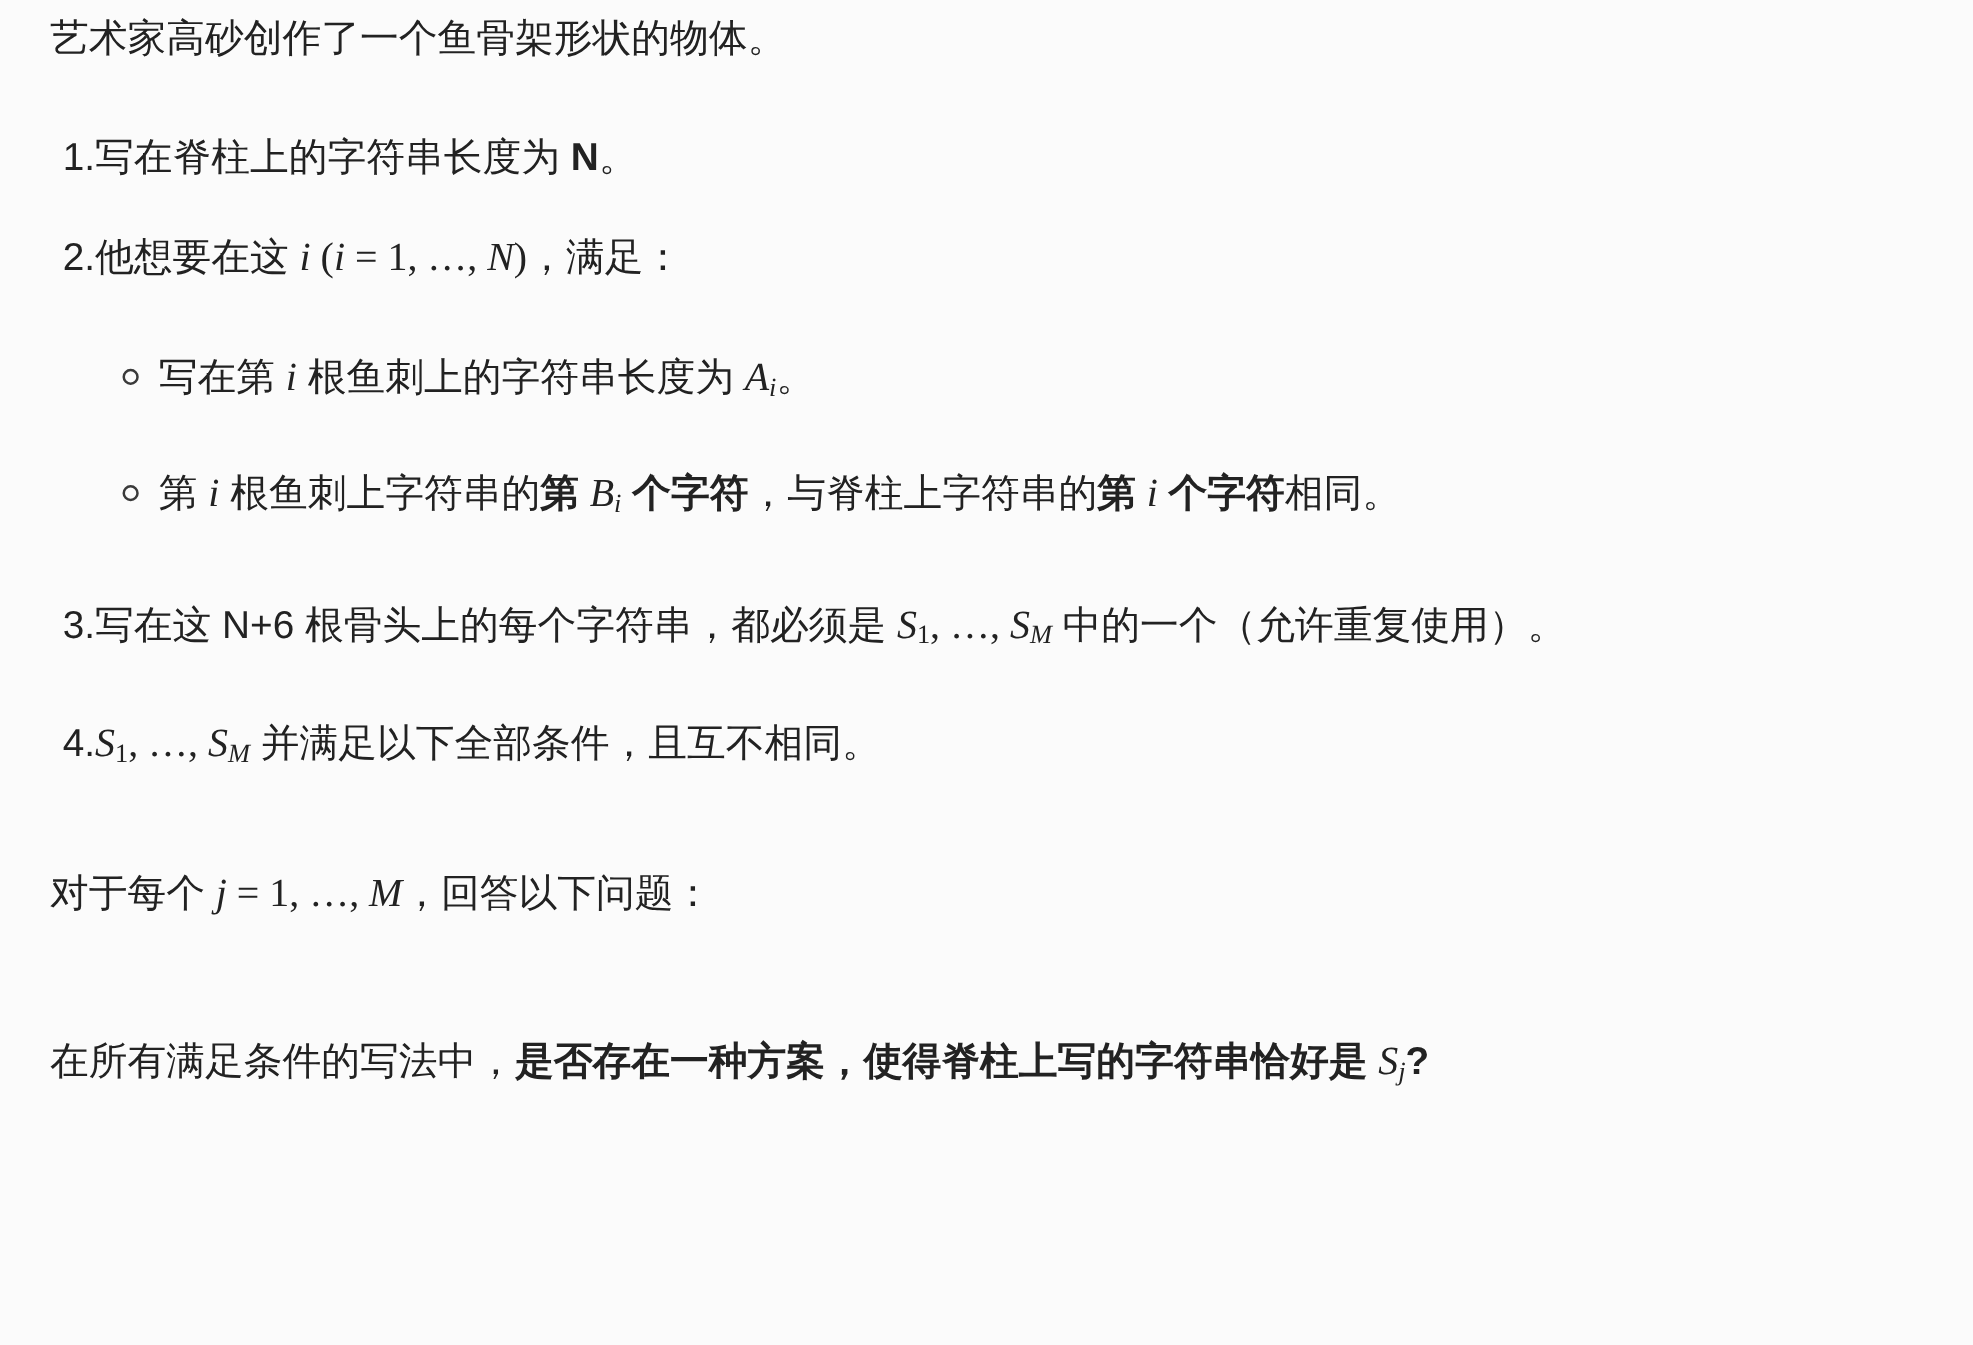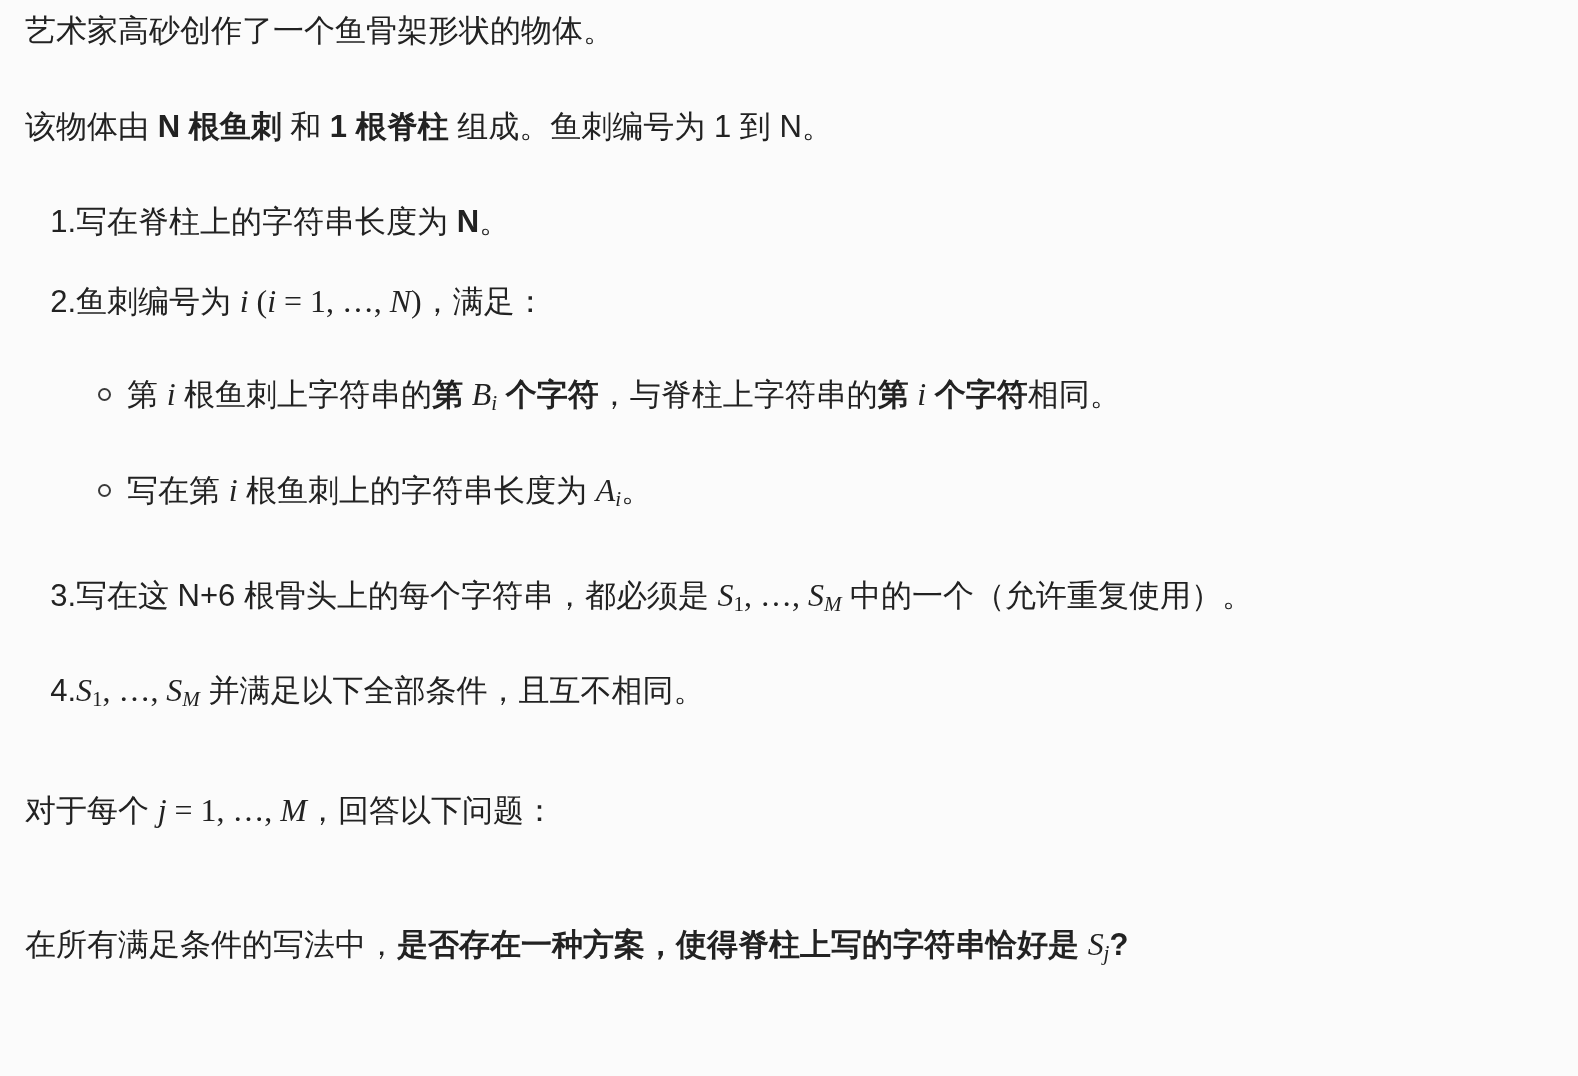--- a/index.html
+++ b/index.html
@@ -4,21 +4,21 @@
 <style>
   html,body{margin:0;padding:0;}
   body{
     width:1578px;height:1076px;overflow:hidden;
     background:#fbfbfb;color:#222222;
     font-family:"Liberation Sans","DejaVu Sans",sans-serif;
     font-size:31px;line-height:45px;
   }
   #doc{padding:0;}
   .block{display:flex;align-items:flex-start;}
-  .p{padding-left:25px;}
+  .p{padding-left:40px;}
   .marker-ol{flex:0 0 76px;text-align:right;}
   .ol .content{margin-left:0;}
   .marker-ul{flex:0 0 111px;display:flex;justify-content:flex-end;align-items:center;height:45px;}
   .bullet{width:9px;height:9px;border:2px solid #3a3a3a;border-radius:50%;background:transparent;}
   .ul .content{margin-left:16px;}
   .content{flex:1 1 auto;}
   .b{font-weight:700;}
   .mv{font-family:"Liberation Serif","DejaVu Serif",serif;font-style:italic;font-size:1.03em;}
   .mu{font-family:"Liberation Serif","DejaVu Serif",serif;font-style:normal;font-size:1.03em;}
   .sub{font-size:0.68em;vertical-align:-0.22em;line-height:0;}
@@ -35,42 +35,39 @@
   #doc > .b10{margin-top:75px;align-items:center;}
   #doc > .b11{margin-top:89px;}
 </style>
 </head>
 <body>
 
 <main id="doc">
     <div class="block p b1">
       <span class="content"><span>艺术家高砂创作了一个鱼骨架形状的物体。</span></span>
     </div>
-    <div class="block p b2">
-      <span class="content"><span>该物体由 </span><span class="b">N 根鱼刺</span><span> 和 </span><span class="b">1 根脊柱</span><span> 组成。鱼刺编号为 1 到 N。</span></span>
-    </div>
     <div class="block ol b4">
       <span class="marker-ol">1.</span>
       <span class="content"><span>写在脊柱上的字符串长度为 </span><span class="b">N</span><span>。</span></span>
     </div>
     <div class="block ol b5">
       <span class="marker-ol">2.</span>
-      <span class="content"><span>鱼刺编号为 </span><span class="mv">i</span><span class="mu"> (</span><span class="mv">i</span><span class="mu"> = 1, …, </span><span class="mv">N</span><span class="mu">)</span><span>，满足：</span></span>
+      <span class="content"><span>他想要在这 </span><span class="mv">i</span><span class="mu"> (</span><span class="mv">i</span><span class="mu"> = 1, …, </span><span class="mv">N</span><span class="mu">)</span><span>，满足：</span></span>
+    </div>
+    <div class="block ul b6">
+      <span class="marker-ul">
+        <span class="bullet"></span>
+      </span>
+      <span class="content"><span>写在第 </span><span class="mv">i</span><span> 根鱼刺上的字符串长度为 </span><span class="mv">A</span><span class="sub mv">i</span><span>。</span></span>
     </div>
     <div class="block ul b7">
       <span class="marker-ul">
         <span class="bullet"></span>
       </span>
       <span class="content"><span>第 </span><span class="mv">i</span><span> 根鱼刺上字符串的</span><span class="b">第 </span><span class="mv">B</span><span class="sub mv">i</span><span class="b"> 个字符</span><span>，与脊柱上字符串的</span><span class="b">第 </span><span class="mv">i</span><span class="b"> 个字符</span><span>相同。</span></span>
-    </div>
-    <div class="block ul b6">
-      <span class="marker-ul">
-        <span class="bullet"></span>
-      </span>
-      <span class="content"><span>写在第 </span><span class="mv">i</span><span> 根鱼刺上的字符串长度为 </span><span class="mv">A</span><span class="sub mv">i</span><span>。</span></span>
     </div>
     <div class="block ol b8">
       <span class="marker-ol">3.</span>
       <span class="content"><span>写在这 N+6 根骨头上的每个字符串，都必须是 </span><span class="mv">S</span><span class="sub mu">1</span><span class="mu">, …, </span><span class="mv">S</span><span class="sub mv">M</span><span> 中的一个（允许重复使用）。</span></span>
     </div>
     <div class="block ol b9">
       <span class="marker-ol">4.</span>
       <span class="content"><span class="mv">S</span><span class="sub mu">1</span><span class="mu">, …, </span><span class="mv">S</span><span class="sub mv">M</span><span> 并满足以下全部条件，且互不相同。</span></span>
     </div>
     <div class="block p b10">

